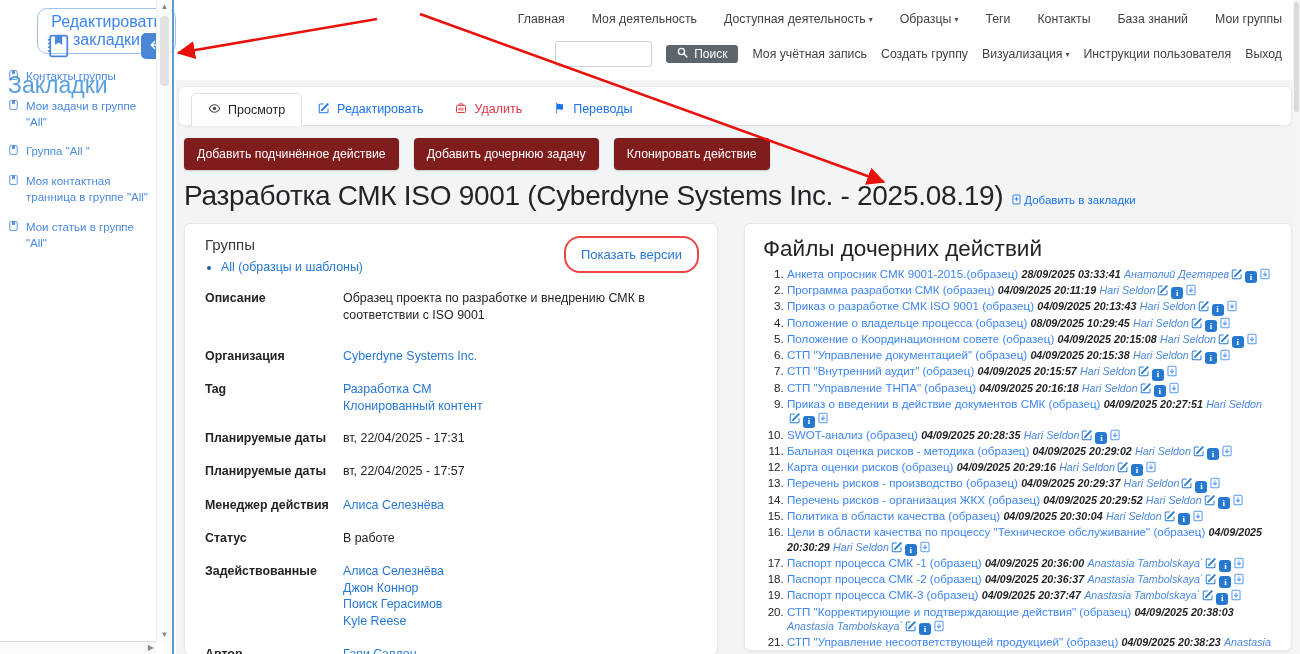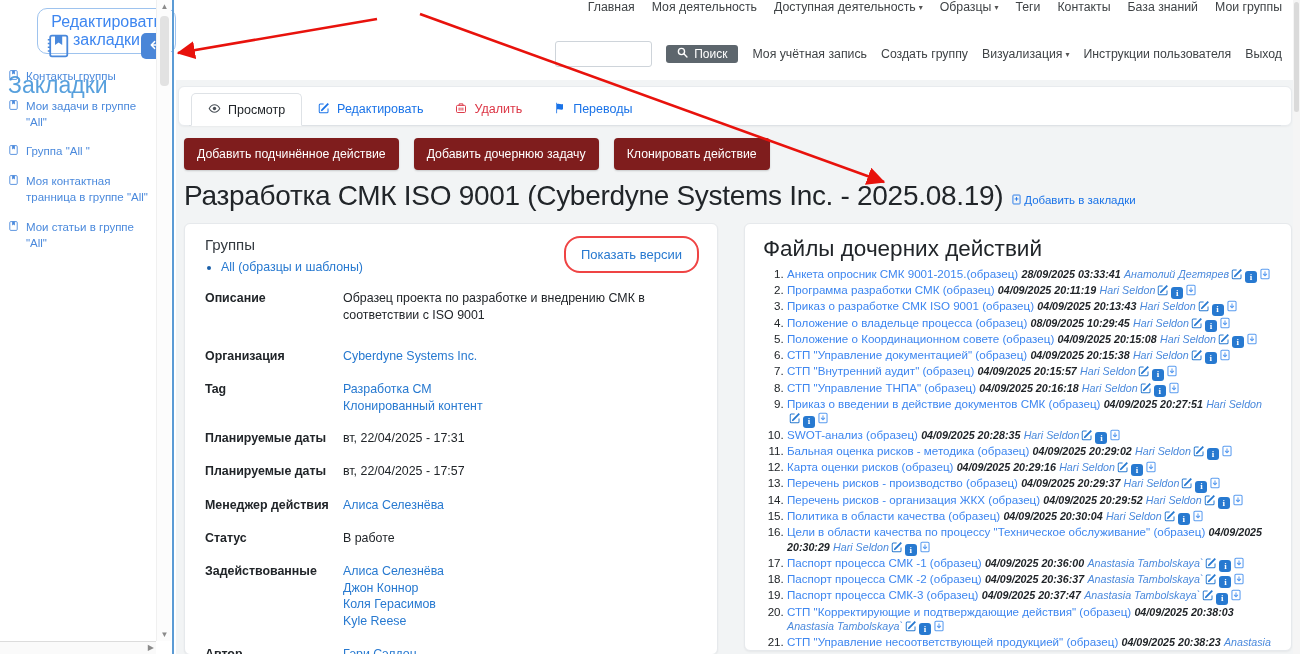--- a/index.html
+++ b/index.html
@@ -27,21 +27,21 @@
   .sb-vscroll { position:absolute; left:156px; top:0; bottom:13px; width:15px; background:#fcfcfc; border-left:1px solid #f0f0f0; }
   .sb-vscroll .arr { position:absolute; left:0; width:15px; text-align:center; font-size:8px; color:#8a8a8a; }
   .sb-vscroll .arr.up { top:2px; } .sb-vscroll .arr.down { bottom:2px; }
   .sb-vthumb { position:absolute; left:3px; top:16px; width:9px; height:70px; background:#e2e2e2; border-radius:4px; }
   .sb-border { position:absolute; left:172px; top:0; bottom:0; width:2px; background:#5b9bd5; }
   .sb-hscroll { position:absolute; left:0; bottom:0; width:156px; height:13px; background:#fafafa; border-top:1px solid #dcdcdc; }
   .sb-hscroll .arr { position:absolute; right:2px; top:1px; font-size:8px; color:#8a8a8a; }
   
   .main { position:absolute; left:176px; top:0; width:1124px; height:654px; background:#f2f4f5; }
   .header-band { position:absolute; left:0; top:0; right:0; height:80px; background:#fff; }
-  .nav1 { position:absolute; top:0; right:18px; display:flex; gap:17px; font-size:12.3px; color:#3f4346; }
+  .nav1 { position:absolute; top:12px; right:18px; display:flex; gap:27px; font-size:12.3px; color:#3f4346; }
   .nav-link { cursor:pointer; white-space:nowrap; display:flex; align-items:center; gap:3px; }
   .caret { font-size:8px; color:#555; }
   .nav2 { position:absolute; top:41px; right:18px; display:flex; gap:14px; align-items:center; font-size:12.3px; color:#3f4346; }
   .search-input { width:97px; height:26px; border:1px solid #ced4da; border-radius:3px; background:#fff; padding:0 6px; font-size:12px; }
   .search-btn {
     height:18px; background:#5d666d; color:#fff; border:none; border-radius:3px; padding:0 11px;
     font-size:12px; display:flex; gap:6px; align-items:center; cursor:pointer; font-family:"Liberation Sans",sans-serif;
   }
   .content { position:absolute; top:80px; left:0; right:0; bottom:0; padding:6px 8px 0 2px; }
   
@@ -351,21 +351,21 @@
   </div>
             <div class="detail-row">
     <div class="detail-label">Статус</div>
     <div class="detail-value">В работе</div>
   </div>
             <div class="detail-row">
     <div class="detail-label">Задействованные</div>
     <div class="detail-value">
                 <a class="detail-link">Алиса Селезнёва</a>
                 <a class="detail-link">Джон Коннор</a>
-                <a class="detail-link">Коля Герасимов</a>
+                <a class="detail-link">Поиск Герасимов</a>
                 <a class="detail-link">Kyle Reese</a>
               </div>
   </div>
             <div class="detail-row">
     <div class="detail-label">Автор</div>
     <div class="detail-value">
                 <a class="detail-link">Гэри Сэлдон</a>
               </div>
   </div>
           </div>

